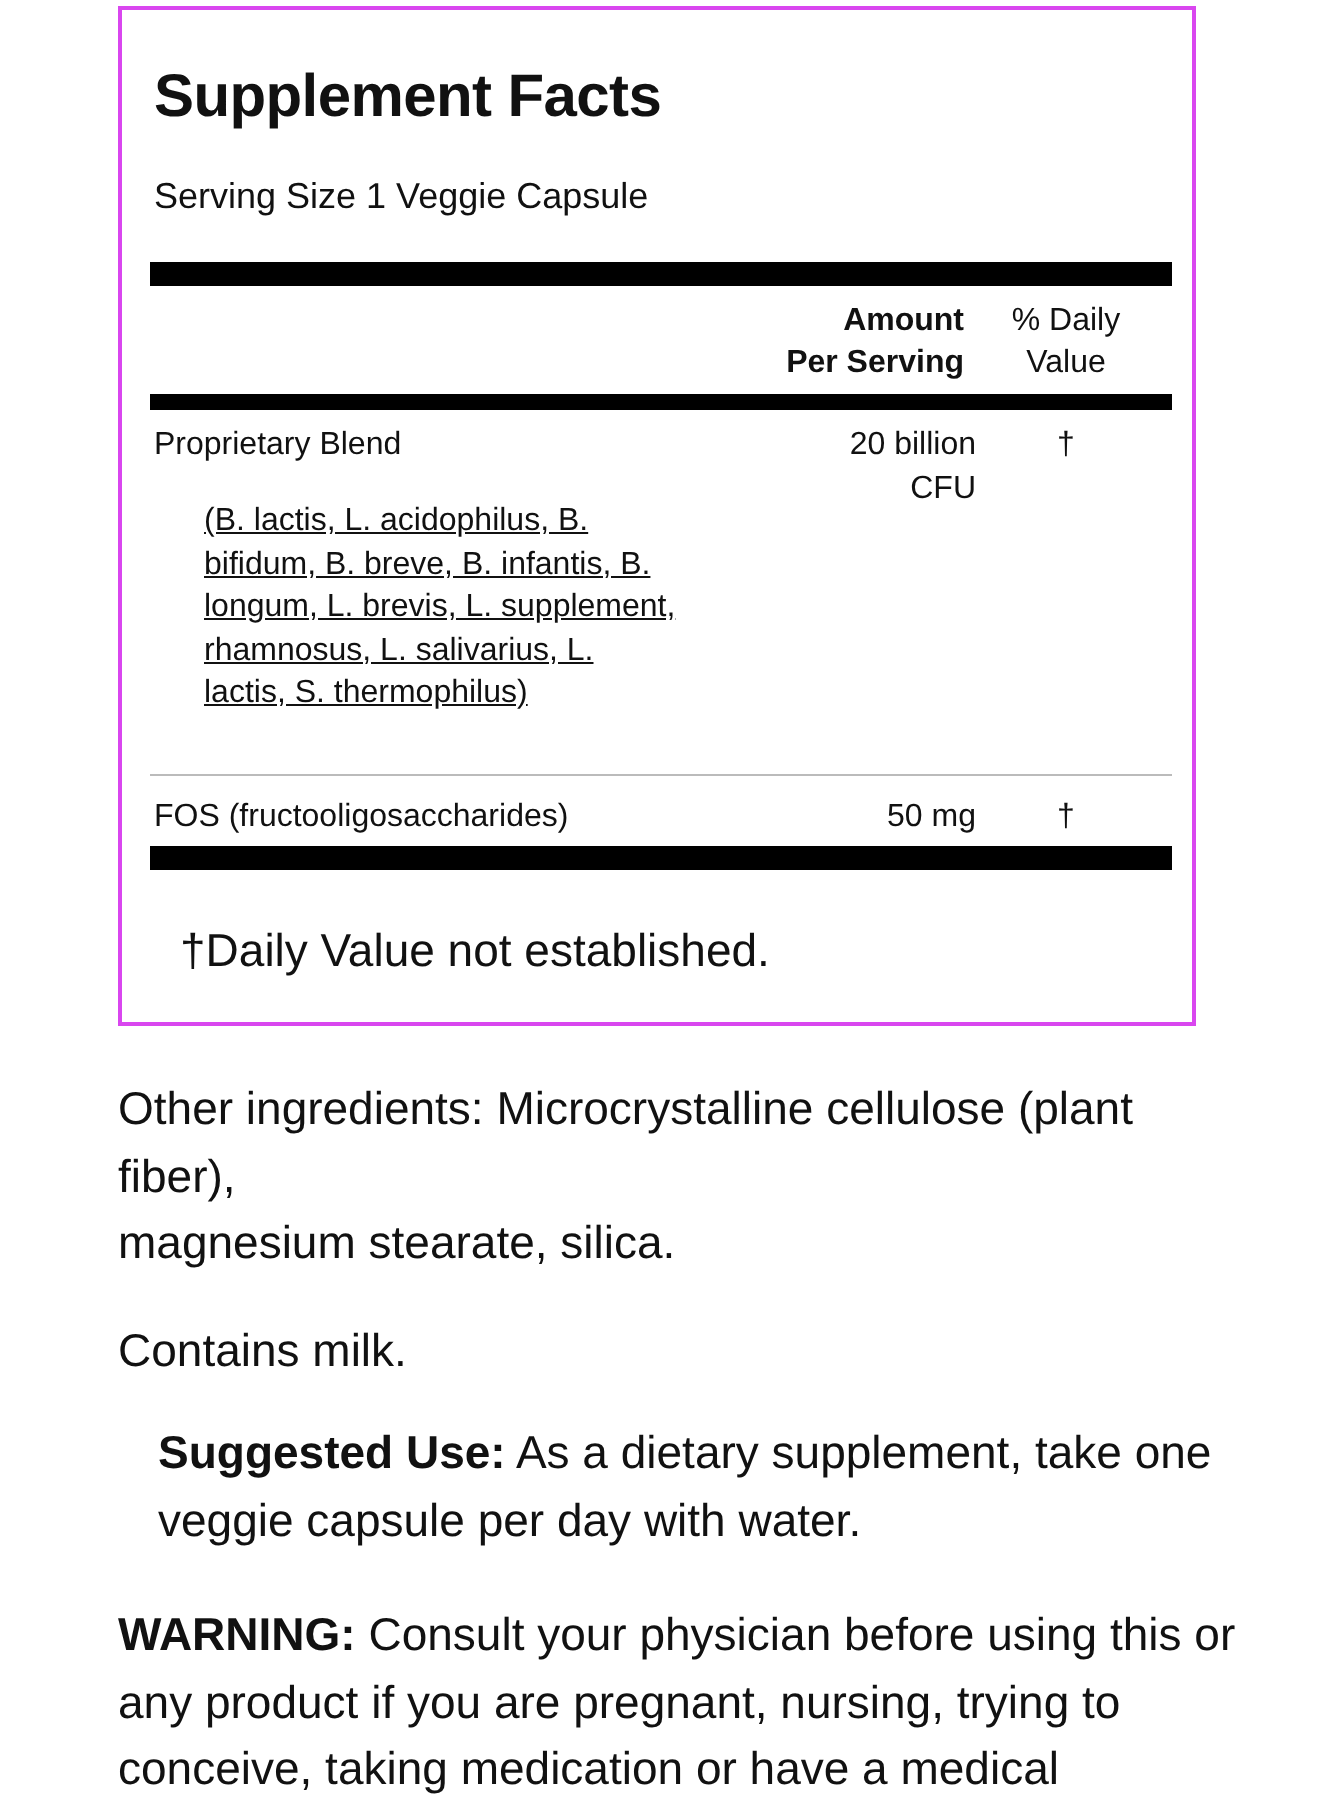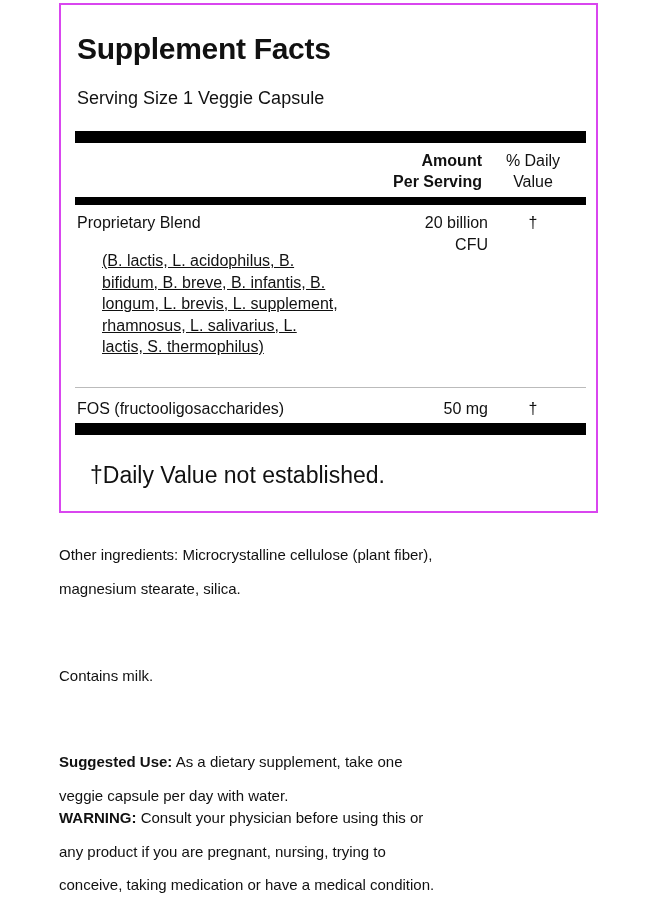--- a/index.html
+++ b/index.html
@@ -36,25 +36,25 @@
   .row .name { position: absolute; left: 2px; }
   .row .sub { position: absolute; left: 27px; top: 38px; width: 260px; text-decoration: underline; }
   .row .amt { position: absolute; right: 98px; text-align: right; }
   .row .dv { position: absolute; left: 418px; width: 80px; text-align: center; }
   .row1 { top: 207px; }
   .row2 { top: 393px; }
   .footnote {
     position: absolute; left: 16px; top: 458px; font-size: 23px; line-height: 24px; margin-left: 13px;
   }
   .para {
-    position: absolute; left: 59px; width: 560px; font-size: 15px; line-height: 33.5px; margin: 0;
+    position: absolute; left: 59px; width: 560px; font-size: 23px; line-height: 33.5px; margin: 0;
   }
   .p1 { top: 538px; }
   .p2 { top: 659px; }
-  .p3 { top: 745px; }
+  .p3 { top: 710px; margin-left: 20px; }
   .p4 { top: 801px; }
   .bold { font-weight: bold; }
 </style>
 </head>
 <body>
 
 <div class="facts-box">
   <h1 class="title">Supplement Facts</h1>
   <div class="serving">Serving Size 1 Veggie Capsule</div>
 

